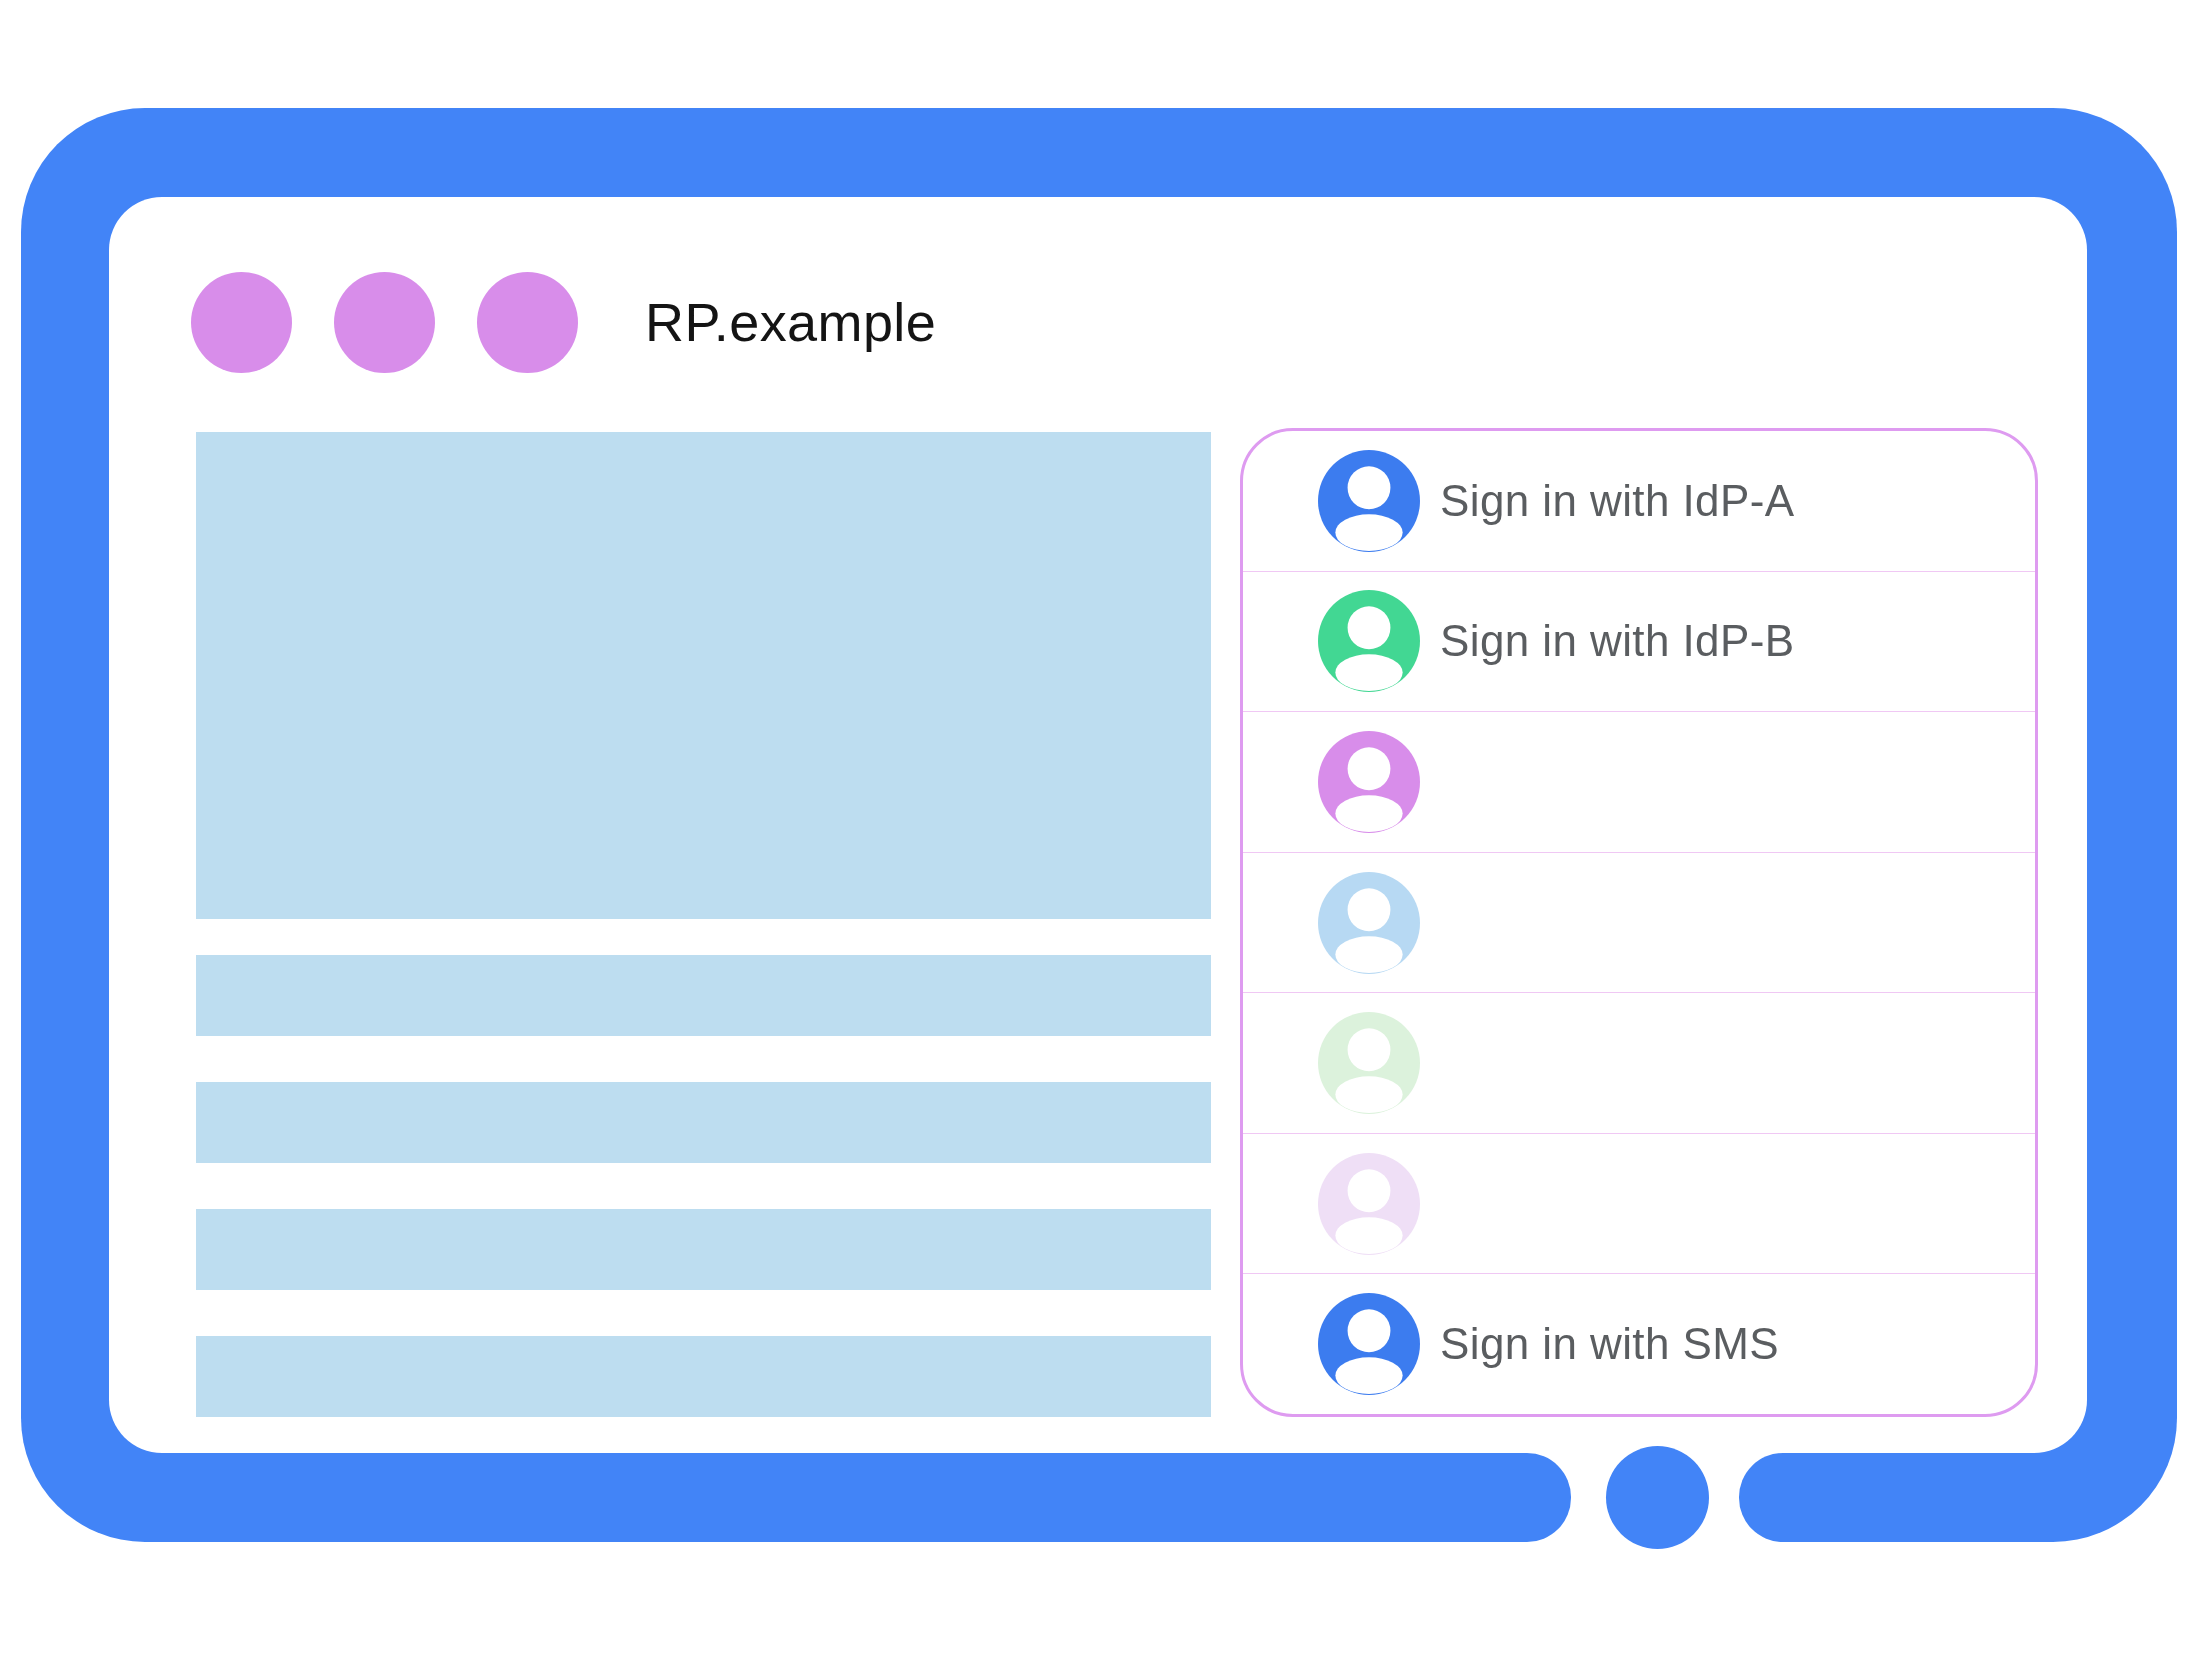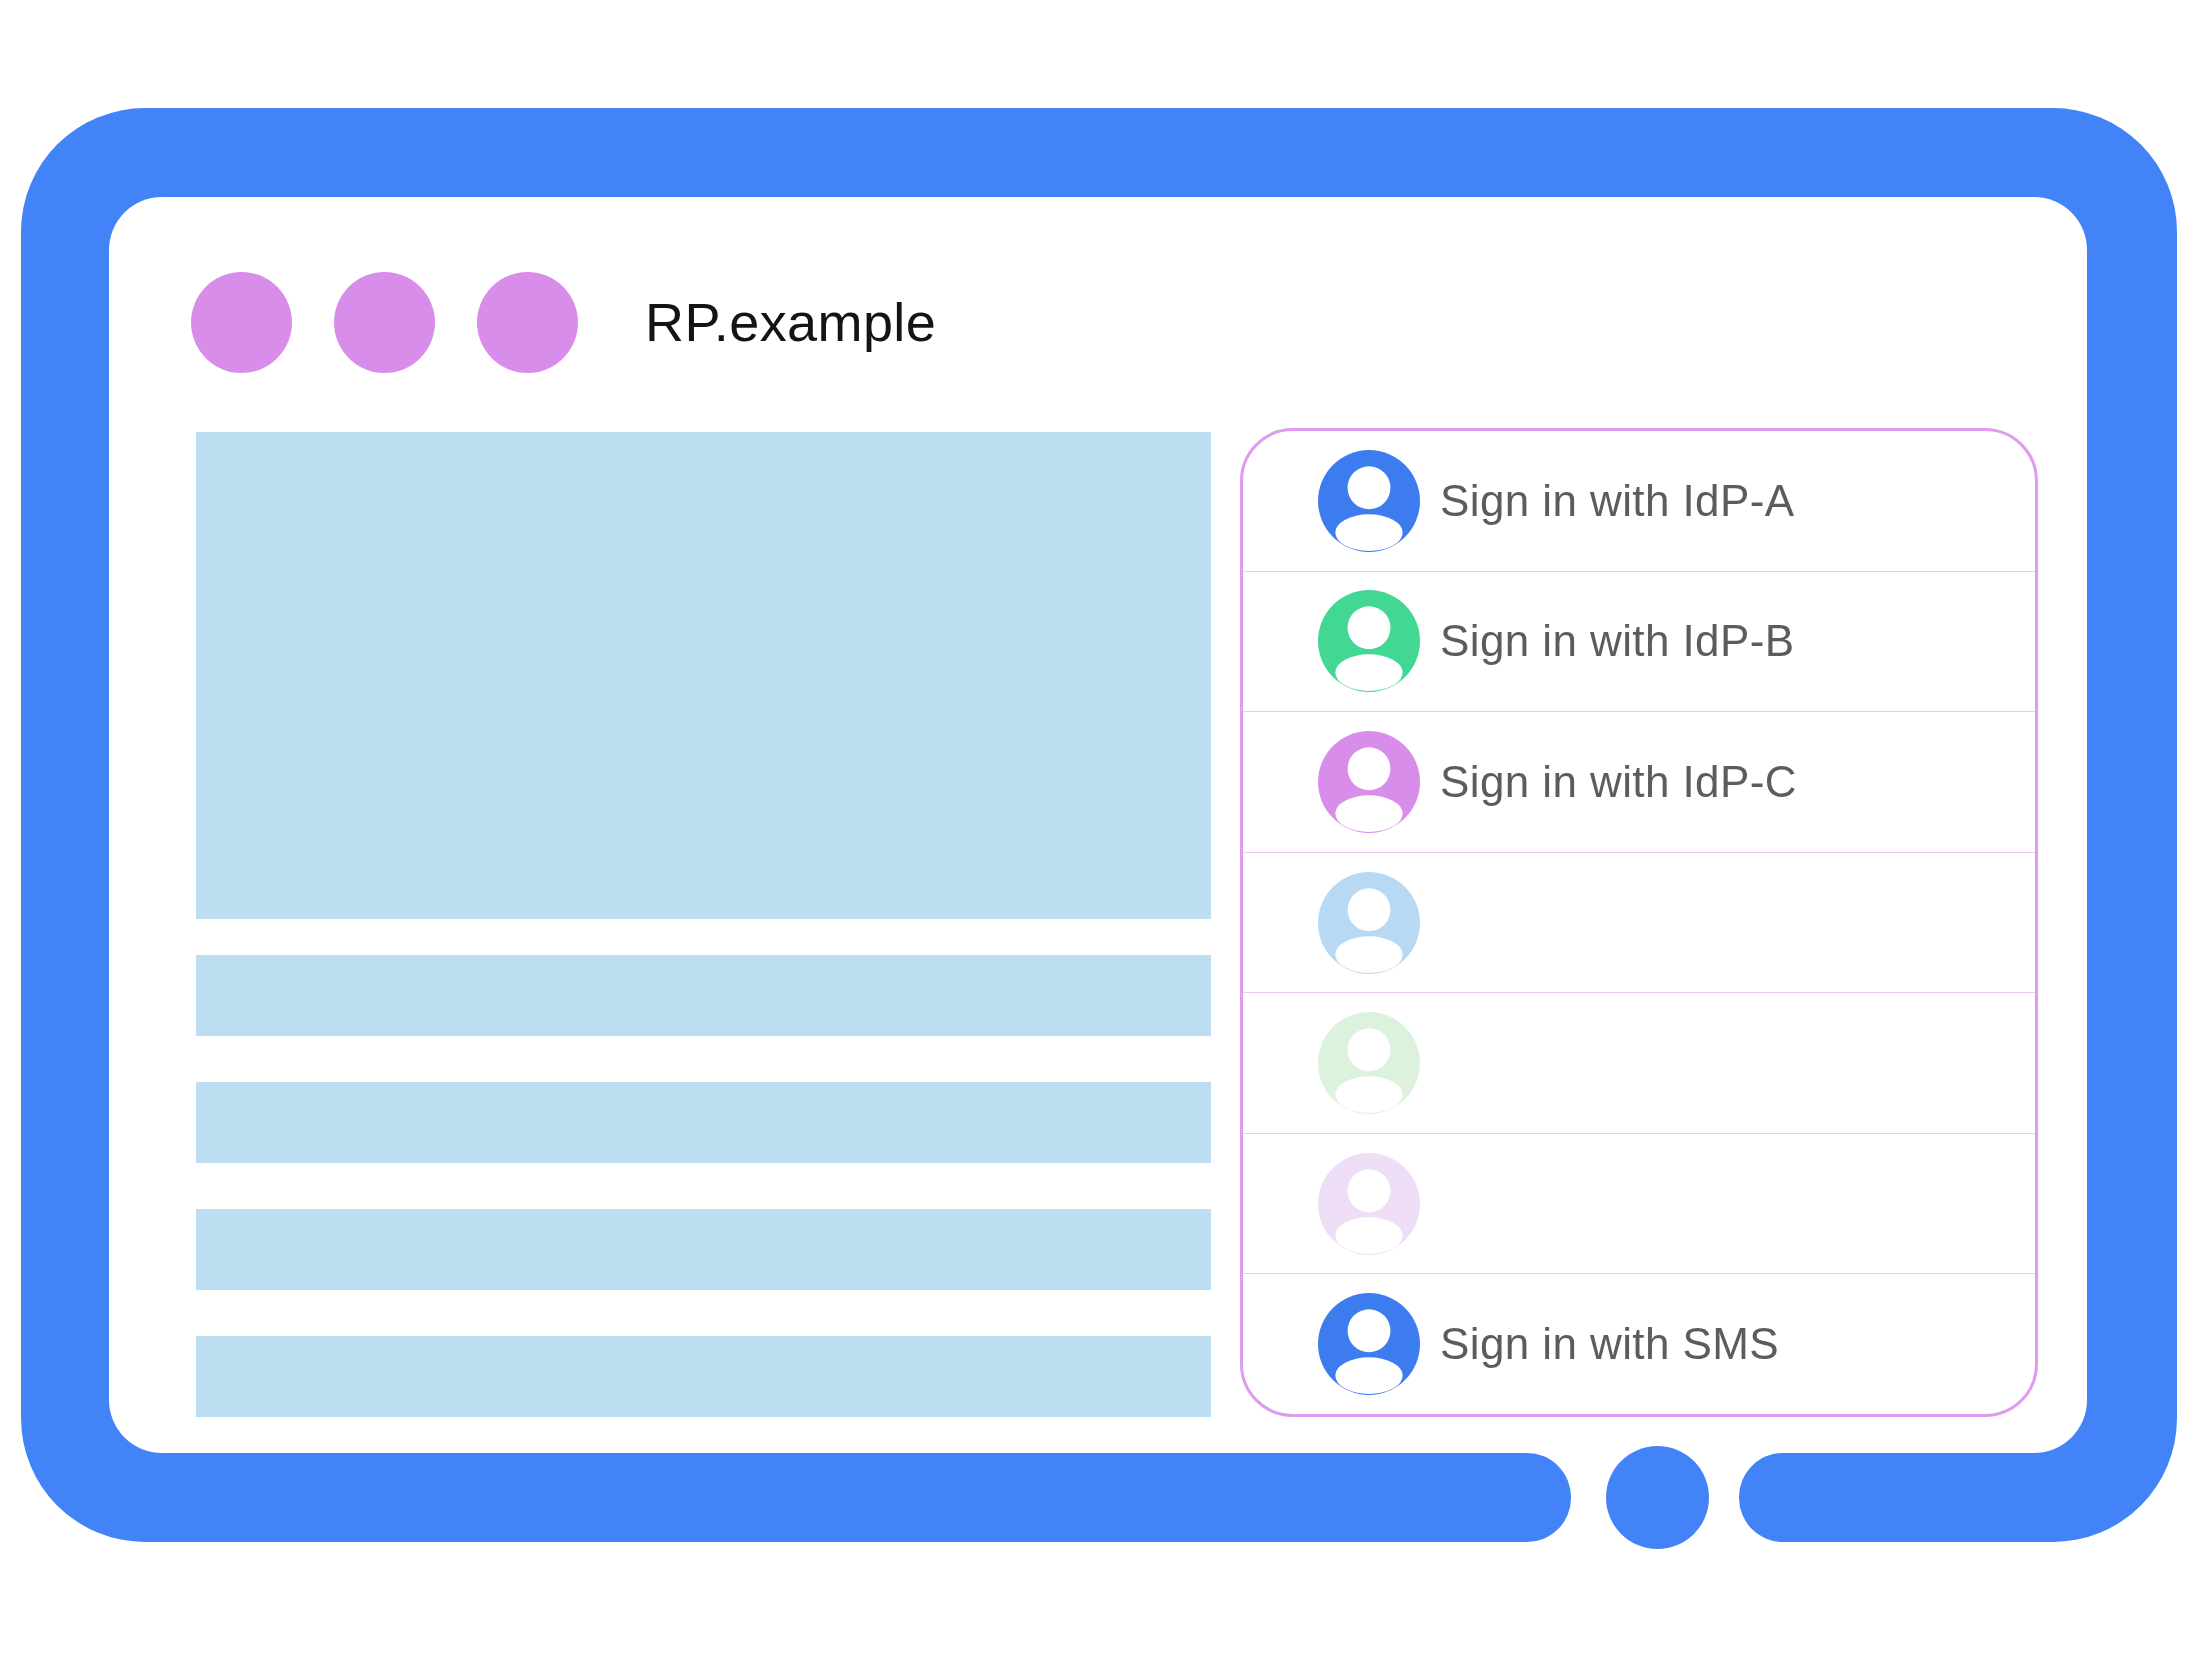--- a/index.html
+++ b/index.html
@@ -142,21 +142,20 @@
     </div>
 
     <div class="row">
       <svg class="avatar" viewBox="0 0 100 100">
         <circle class="avatar-bg" cx="50" cy="50" r="50" fill="#D88DEA"></circle>
         <g clip-path="url(#avclip)" fill="#ffffff">
           <circle cx="50" cy="37" r="21"></circle>
           <ellipse cx="50" cy="81" rx="33" ry="18"></ellipse>
         </g>
       </svg>
-      <span class="row-label">Sign in with IdP-C</span>
     </div>
 
     <div class="row">
       <svg class="avatar" viewBox="0 0 100 100">
         <circle class="avatar-bg" cx="50" cy="50" r="50" fill="#B7D9F3"></circle>
         <g clip-path="url(#avclip)" fill="#ffffff">
           <circle cx="50" cy="37" r="21"></circle>
           <ellipse cx="50" cy="81" rx="33" ry="18"></ellipse>
         </g>
       </svg>

